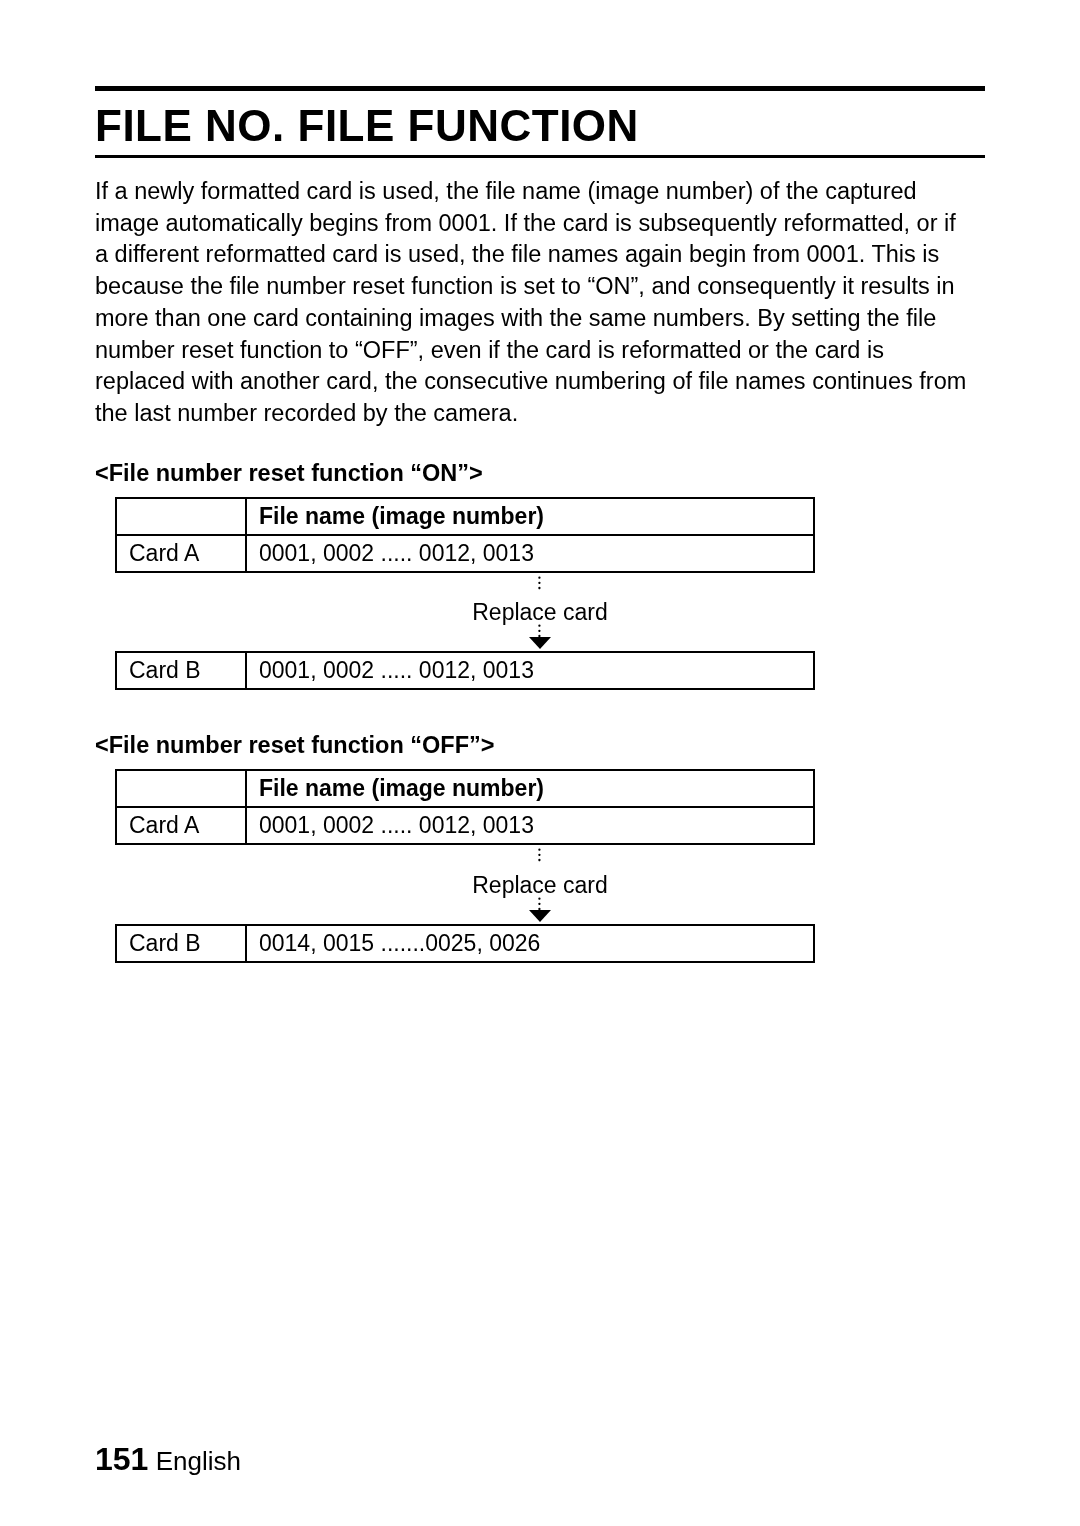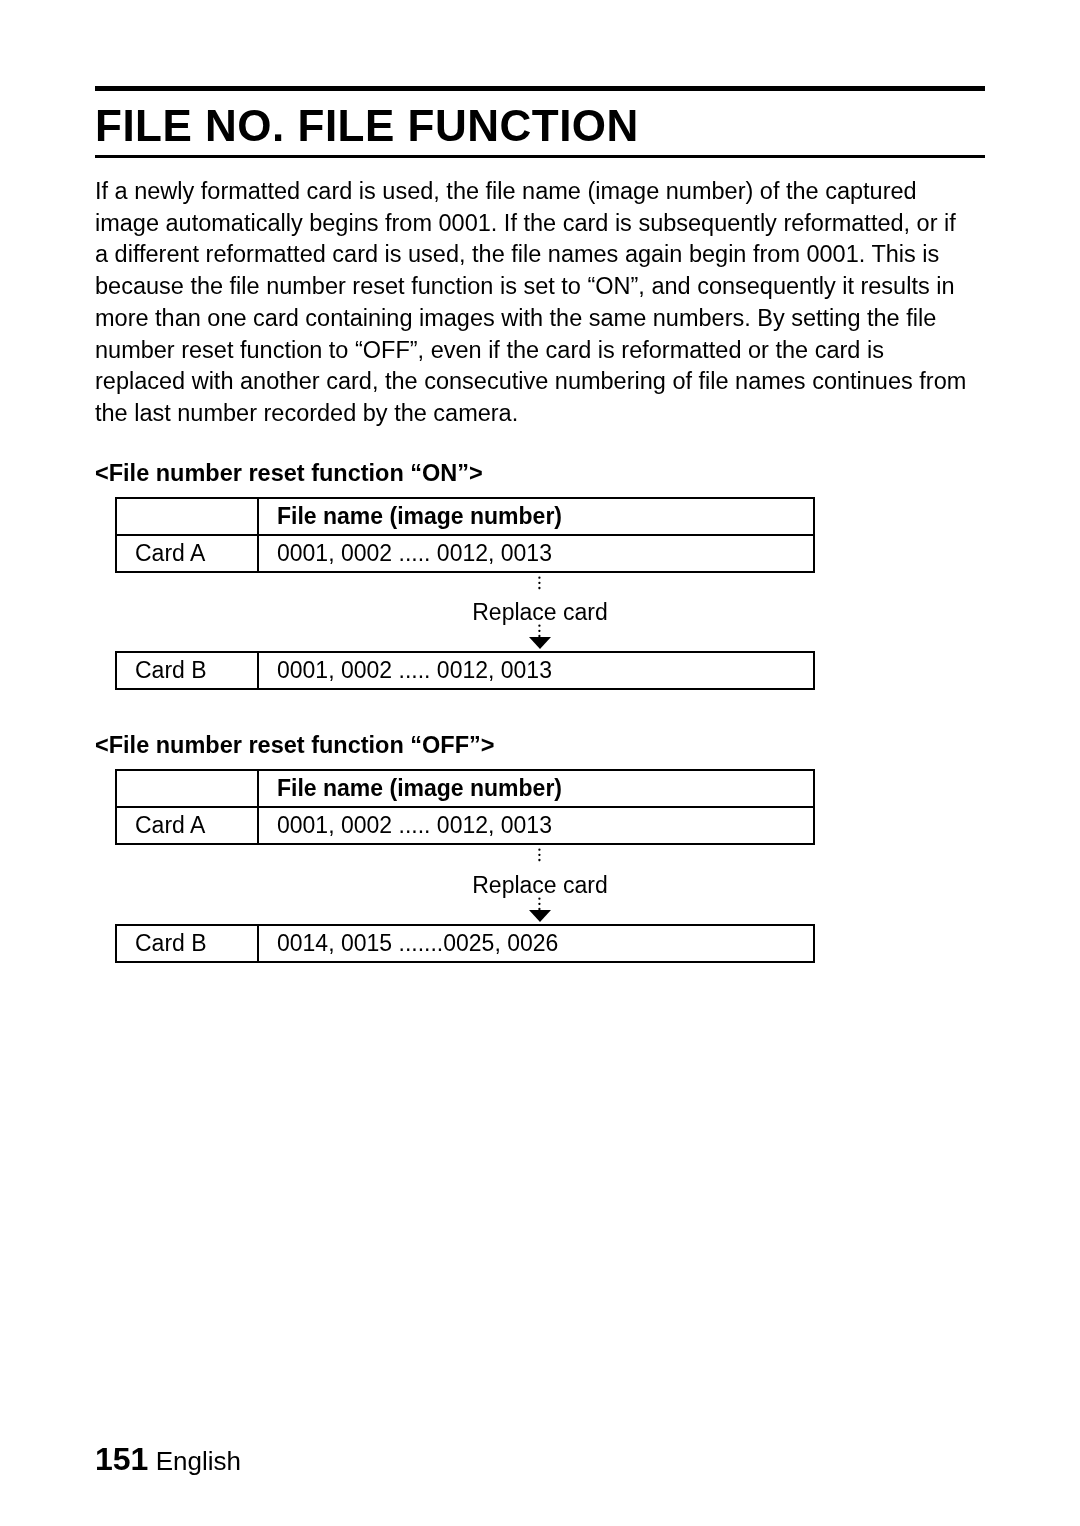--- a/index.html
+++ b/index.html
@@ -42,28 +42,28 @@
     margin: 0 0 10px 0;
   }
   .tbl {
     border-collapse: collapse;
     width: 700px;
     margin-left: 20px;
     font-size: 23px;
   }
   .tbl th, .tbl td {
     border: 2px solid #000;
-    padding: 4px 18px;
+    padding: 4px 12px;
     text-align: left;
     font-weight: 400;
   }
   .tbl th.header {
     font-weight: 700;
   }
-  .tbl .col1 { width: 142px; }
+  .tbl .col1 { width: 130px; }
   .transition {
     text-align: center;
     font-size: 23px;
     margin: 4px 0 2px 0;
     line-height: 1.0;
   }
   .transition .dots-top { letter-spacing: 1px; font-size:18px; line-height:0.7; display:block; margin-bottom:4px;}
   .transition .label { display:block; margin:12px 0 0 0;}
   .transition .dots-bot { letter-spacing: 1px; font-size:18px; line-height:0.6; display:block; margin-top:2px;}
   .transition svg { display:block; margin:0 auto; }

